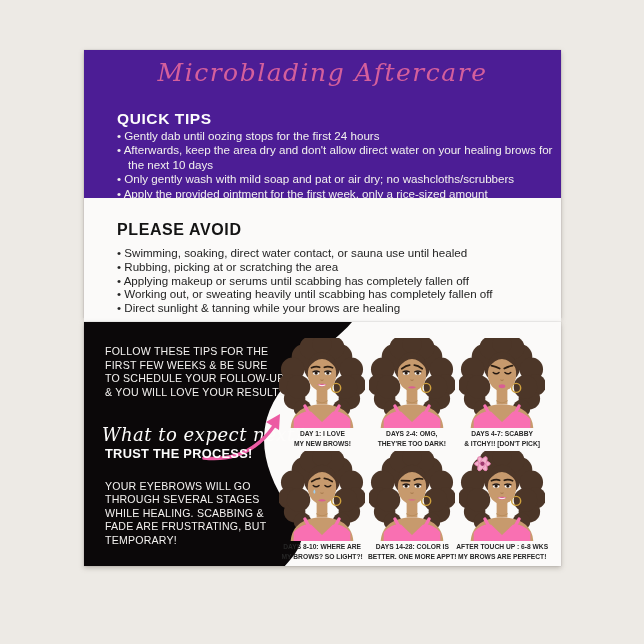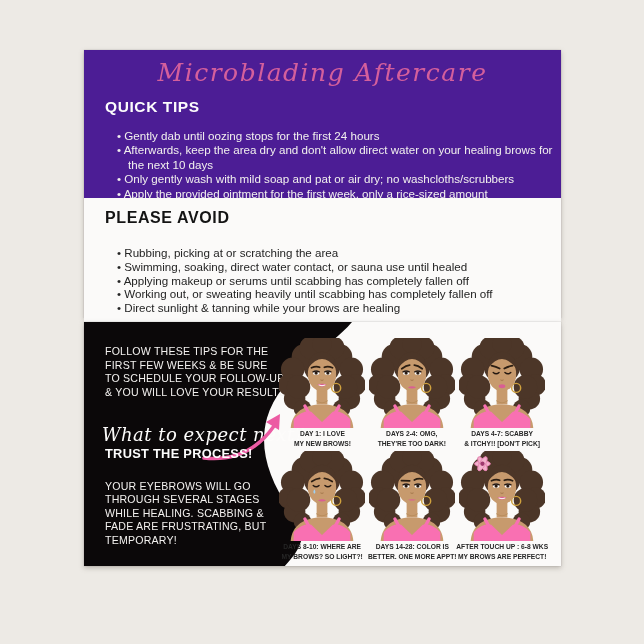--- a/index.html
+++ b/index.html
@@ -22,21 +22,21 @@
     background:#4c1d95;color:#f2f0ee;
   }
   .card-title{
     position:absolute;left:0;top:8px;width:100%;
     text-align:center;
     font-family:"DejaVu Serif","Liberation Serif",serif;
     font-style:italic;font-size:25px;letter-spacing:1.5px;
     color:#d45f9c;
   }
   .sec-heading{
-    position:absolute;left:21px;margin:0;
+    position:absolute;left:21px;margin:12px;
     font-size:15.5px;font-weight:700;letter-spacing:.6px;
   }
   .black-top .sec-heading{top:48px;color:#fdfdfd;}
   .white-mid{
     position:absolute;left:0;top:148px;width:100%;height:156px;
     background:#fbfaf9;color:#1e1e1e;
   }
   .white-mid .sec-heading{top:11px;color:#141414;font-size:16px;}
   ul.tips{
     position:absolute;left:21px;margin:12px;padding:0;list-style:none;
@@ -83,22 +83,22 @@
       <ul class="tips quick" id="quick-list">
           <li>Gently dab until oozing stops for the first 24 hours</li>
           <li>Afterwards, keep the area dry and don't allow direct water on your healing brows for the next 10 days</li>
           <li>Only gently wash with mild soap and pat or air dry; no washcloths/scrubbers</li>
           <li>Apply the provided ointment for the first week, only a rice-sized amount</li>
         </ul>
     </div>
     <div class="white-mid">
       <h2 class="sec-heading">PLEASE AVOID</h2>
       <ul class="tips avoid" id="avoid-list">
+          <li>Swimming, soaking, direct water contact, or sauna use until healed</li>
           <li>Rubbing, picking at or scratching the area</li>
-          <li>Swimming, soaking, direct water contact, or sauna use until healed</li>
           <li>Applying makeup or serums until scabbing has completely fallen off</li>
           <li>Working out, or sweating heavily until scabbing has completely fallen off</li>
           <li>Direct sunlight &amp; tanning while your brows are healing</li>
         </ul>
     </div>
   </div>
 
   <div class="card card-back">
     <svg class="blob-svg" width="477" height="272" viewBox="0 0 477 272">
       <path d="M0,0 L268,0 C246,26 196,52 183,96 C174,128 186,162 212,196 C228,216 212,240 168,271 L0,272 Z" fill="#0b0809"></path>

